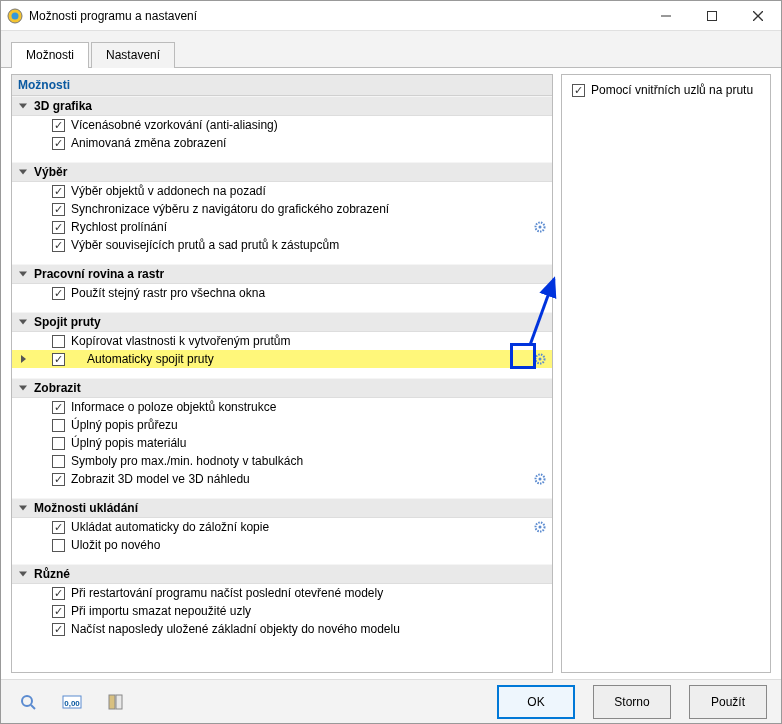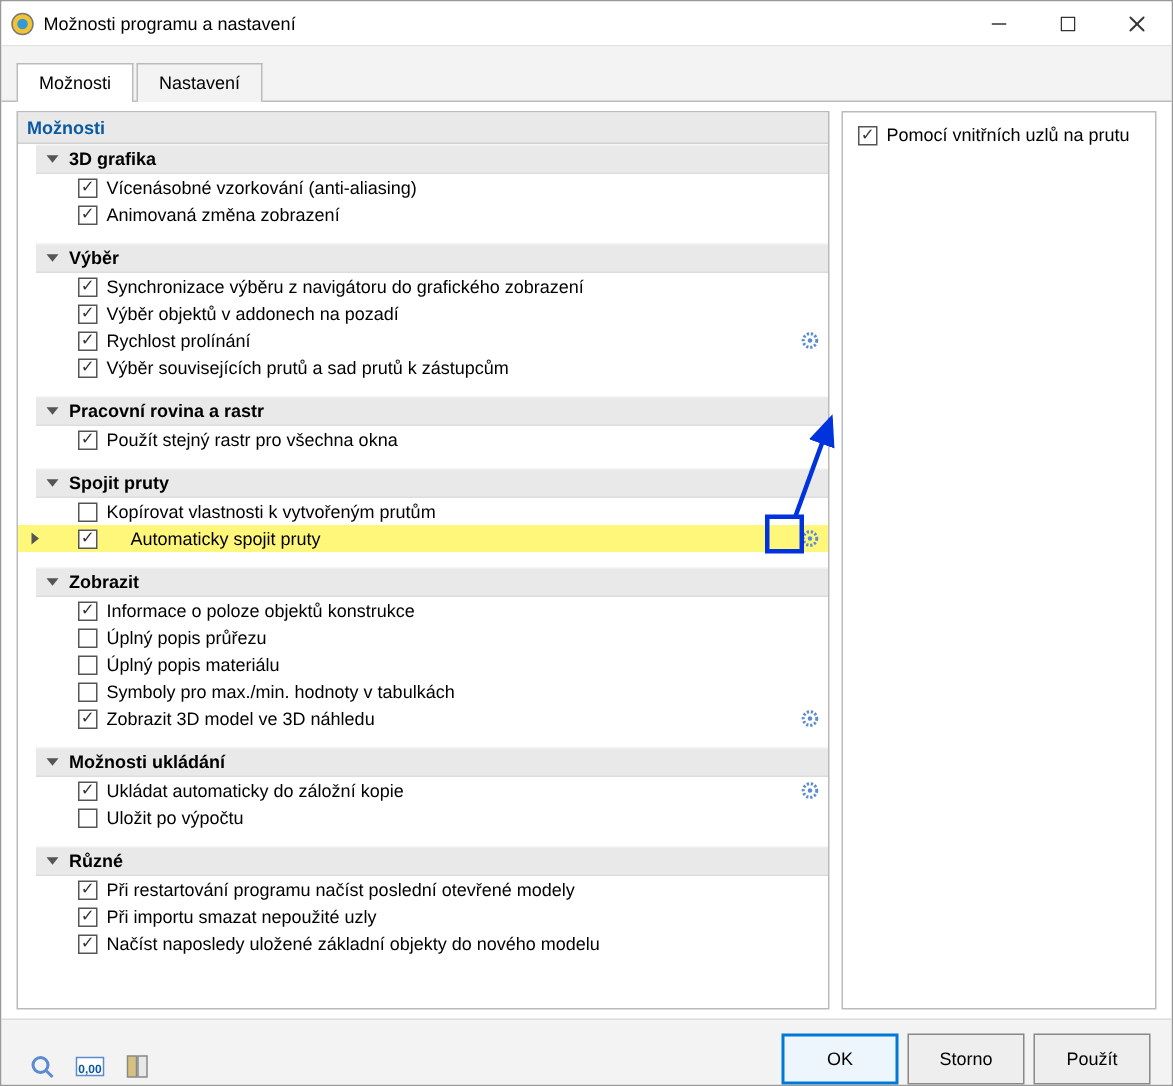--- a/index.html
+++ b/index.html
@@ -82,21 +82,20 @@
   .tree-scroll::-webkit-scrollbar { width: 16px; }
   .tree-scroll::-webkit-scrollbar-track { background: #f0f0f0; }
   .tree-scroll::-webkit-scrollbar-thumb { background: #c7c7c7; border: 1px solid #aaa; }
   .group-header {
     background: #e9e9e9;
     font-weight: bold;
     padding: 2px 4px 2px 22px;
     position: relative;
     border-top: 1px solid #f5f5f5;
     border-bottom: 1px solid #ddd;
-    margin-left: 12px;
   }
   .group-header .chev, .row .chev {
     position: absolute;
     left: 7px; top: 50%; transform: translateY(-50%);
     width: 0; height: 0;
     border-left: 4px solid transparent;
     border-right: 4px solid transparent;
     border-top: 5px solid #555;
   }
   .row .chev.play {
@@ -153,25 +152,25 @@
     border: 1px solid #bbb;
     background: #fff;
     padding: 6px;
   }
   .right-panel .row {
     padding-left: 6px;
   }
   .bottom-bar {
     height: 44px;
     display: flex;
-    align-items: flex-end;
+    align-items: center;
     padding: 0 14px;
     background: #f3f3f3;
     border-top: 1px solid #ddd;
-    gap: 6px;
+    gap: 18px;
   }
   .bottom-bar .spacer { flex: 1; }
   .bottom-bar .btn {
     min-width: 78px;
     height: 34px;
     border: 1px solid #888;
     background: #eee;
     display: flex; align-items: center; justify-content: center;
     font-size: 12px;
   }
@@ -239,25 +238,25 @@
           <span class="label">Animovaná změna zobrazení</span>
         </div>
         <div class="group-sep"></div>
 
         <div class="group-header">
           <span class="chev"></span>
           <span>Výběr</span>
         </div>
         <div class="row">
           <span class="cb checked"></span>
+          <span class="label">Výběr objektů v addonech na pozadí</span>
+        </div>
+        <div class="row">
+          <span class="cb checked"></span>
           <span class="label">Synchronizace výběru z navigátoru do grafického zobrazení</span>
-        </div>
-        <div class="row">
-          <span class="cb checked"></span>
-          <span class="label">Výběr objektů v addonech na pozadí</span>
         </div>
         <div class="row">
           <span class="cb checked"></span>
           <span class="label">Rychlost prolínání</span>
           <span class="gear-small">
             <svg viewBox="0 0 12 12" width="12" height="12">
                 <circle cx="6" cy="6" r="4.5" fill="none" stroke="#5b8bd0" stroke-width="2" stroke-dasharray="1.5 1.2"></circle>
                 <circle cx="6" cy="6" r="1.5" fill="#5b8bd0"></circle>
               </svg>
           </span>
@@ -340,21 +339,21 @@
           <span class="label">Ukládat automaticky do záložní kopie</span>
           <span class="gear-small">
             <svg viewBox="0 0 12 12" width="12" height="12">
                 <circle cx="6" cy="6" r="4.5" fill="none" stroke="#5b8bd0" stroke-width="2" stroke-dasharray="1.5 1.2"></circle>
                 <circle cx="6" cy="6" r="1.5" fill="#5b8bd0"></circle>
               </svg>
           </span>
         </div>
         <div class="row">
           <span class="cb"></span>
-          <span class="label">Uložit po výpočtu</span>
+          <span class="label">Uložit po nového</span>
         </div>
         <div class="group-sep"></div>
 
         <div class="group-header">
           <span class="chev"></span>
           <span>Různé</span>
         </div>
         <div class="row">
           <span class="cb checked"></span>
           <span class="label">Při restartování programu načíst poslední otevřené modely</span>

